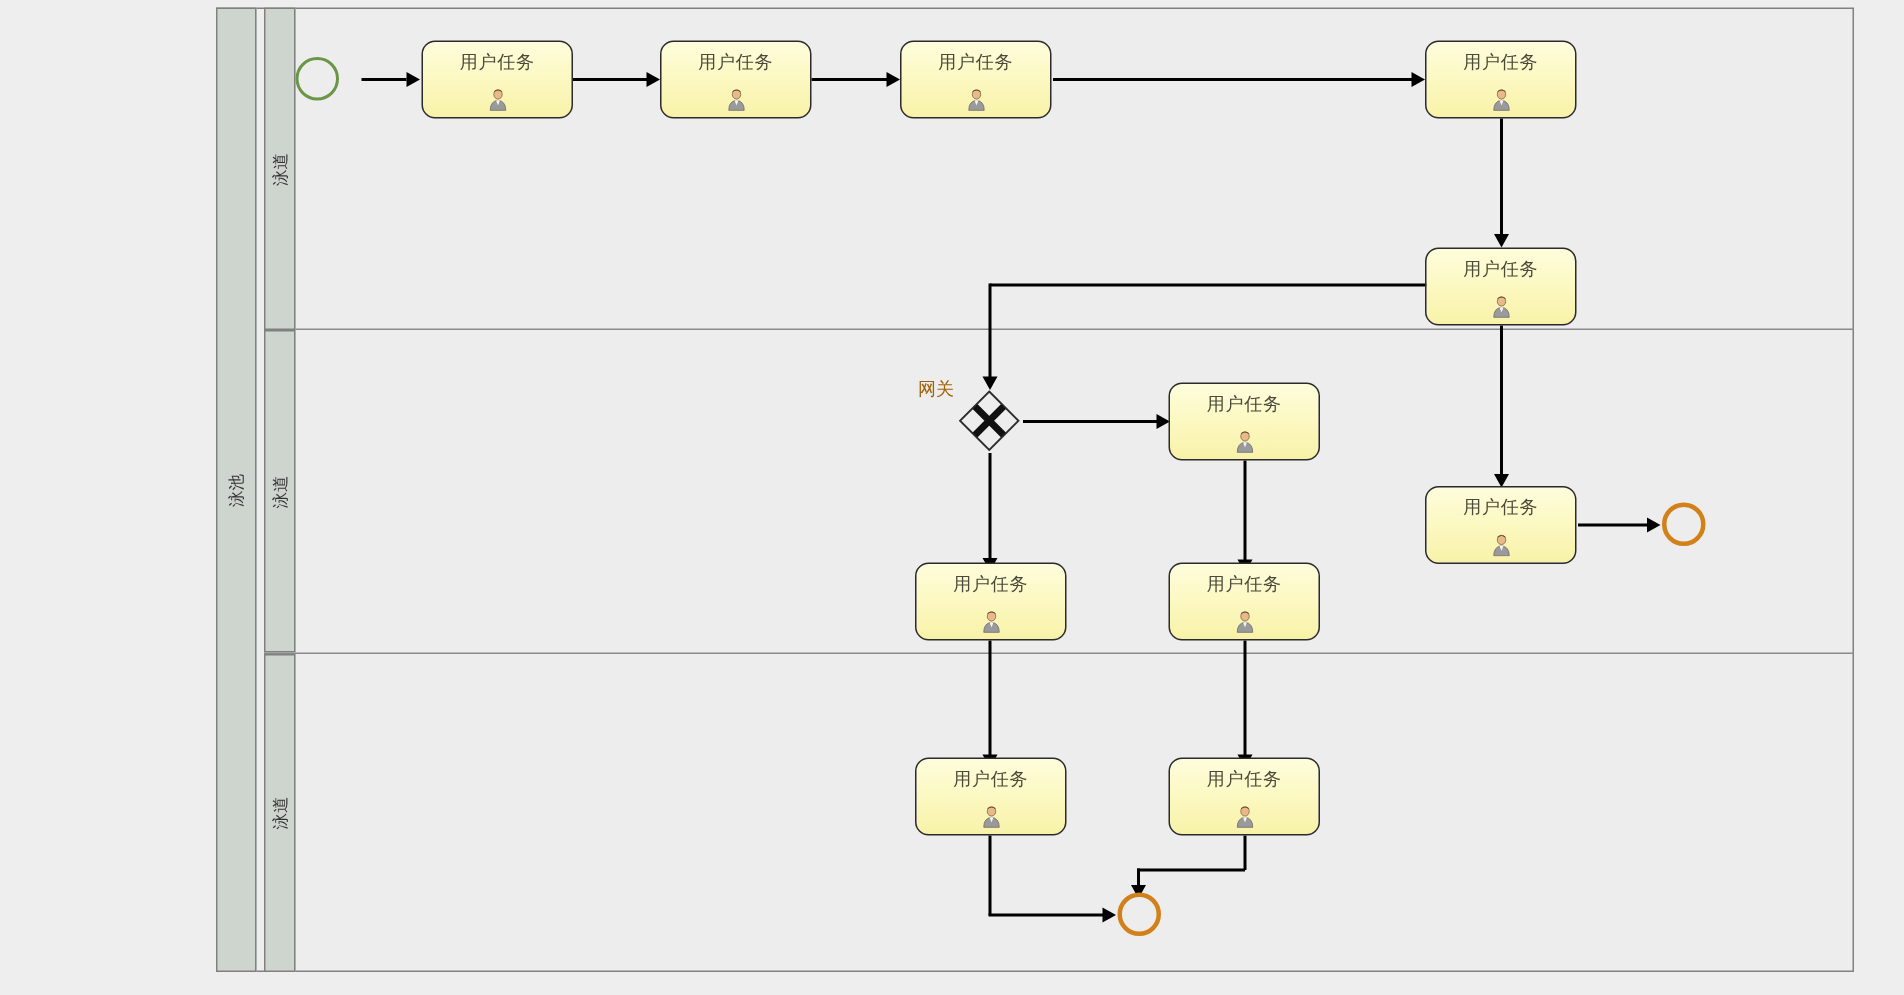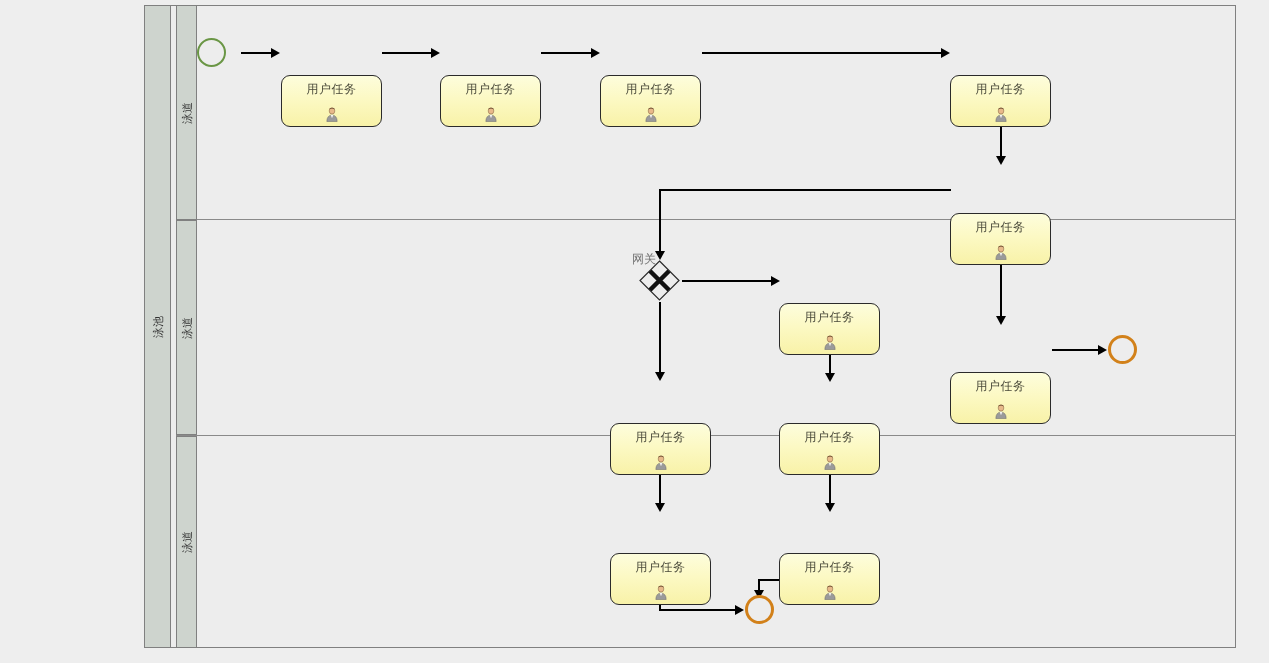--- a/index.html
+++ b/index.html
@@ -50,21 +50,20 @@
   }
 
   
   .task{
     position:absolute;
     width:101px;height:52px;
     border:1px solid #2b2b2b;
     border-radius:9px;
     background:linear-gradient(180deg,#fdfddc 0%,#fcf9c4 45%,#f8f2a8 100%);
     box-sizing:border-box;
-    margin-top:48px;
   }
   .task-label{
     position:absolute;
     top:5px;left:0;width:100%;
     text-align:center;
     font-size:12px;
     color:#4a4a3a;
     font-family:"DejaVu Sans",sans-serif;
     letter-spacing:.5px;
   }
@@ -95,24 +94,23 @@
   .gateway{
     position:absolute;
     width:41px;height:41px;
     box-sizing:border-box;
   }
   .gateway .diamond{
     position:absolute;left:0;top:0;width:100%;height:100%;
   }
   .gw-label{
     position:absolute;
-    font-size:12px;color:#737373;
+    font-size:12px;color:#a16207;
     font-family:Liberation Serif, serif;
     white-space:nowrap;
-    margin-left:20px;
   }
 
   
   .edge{position:absolute;background:#000;}
   .edge.h{height:1.6px;}
   .edge.v{width:1.6px;}
   .arrow{position:absolute;width:0;height:0;}
   .arrow.right{border-left:9px solid #000;border-top:5px solid transparent;border-bottom:5px solid transparent;}
   .arrow.down{border-top:9px solid #000;border-left:5px solid transparent;border-right:5px solid transparent;}
 </style>

